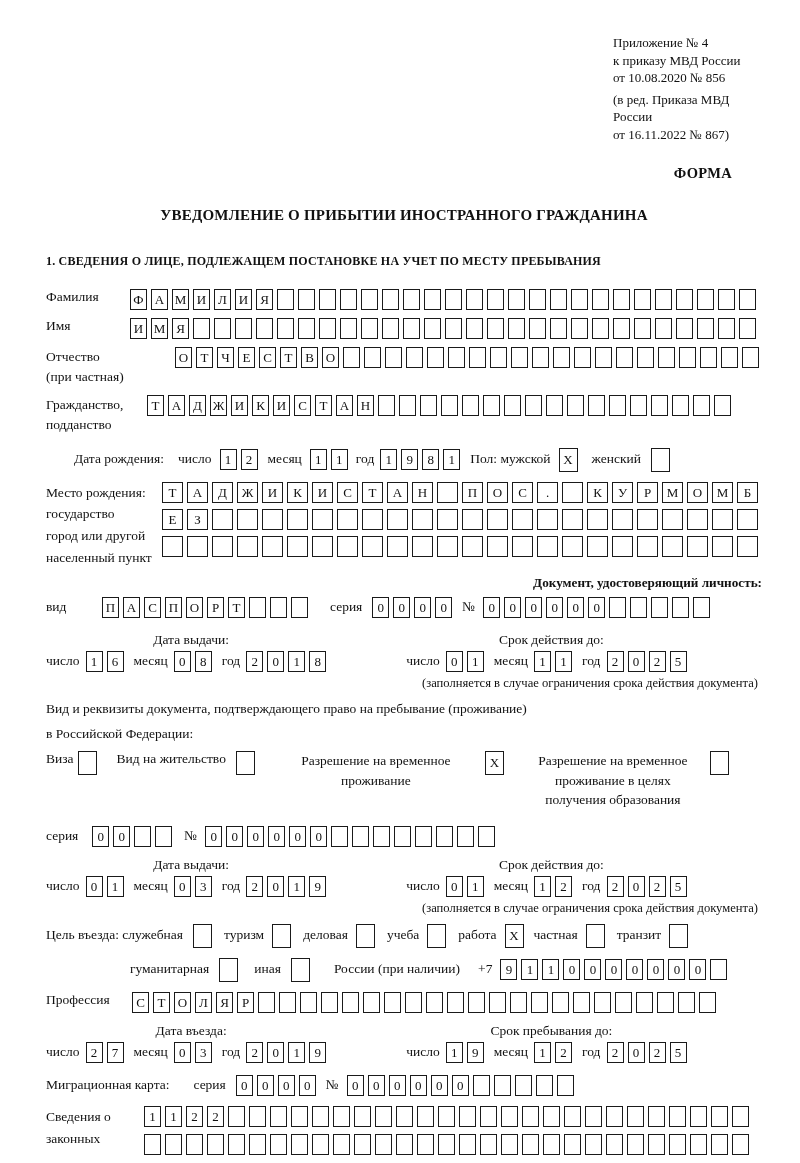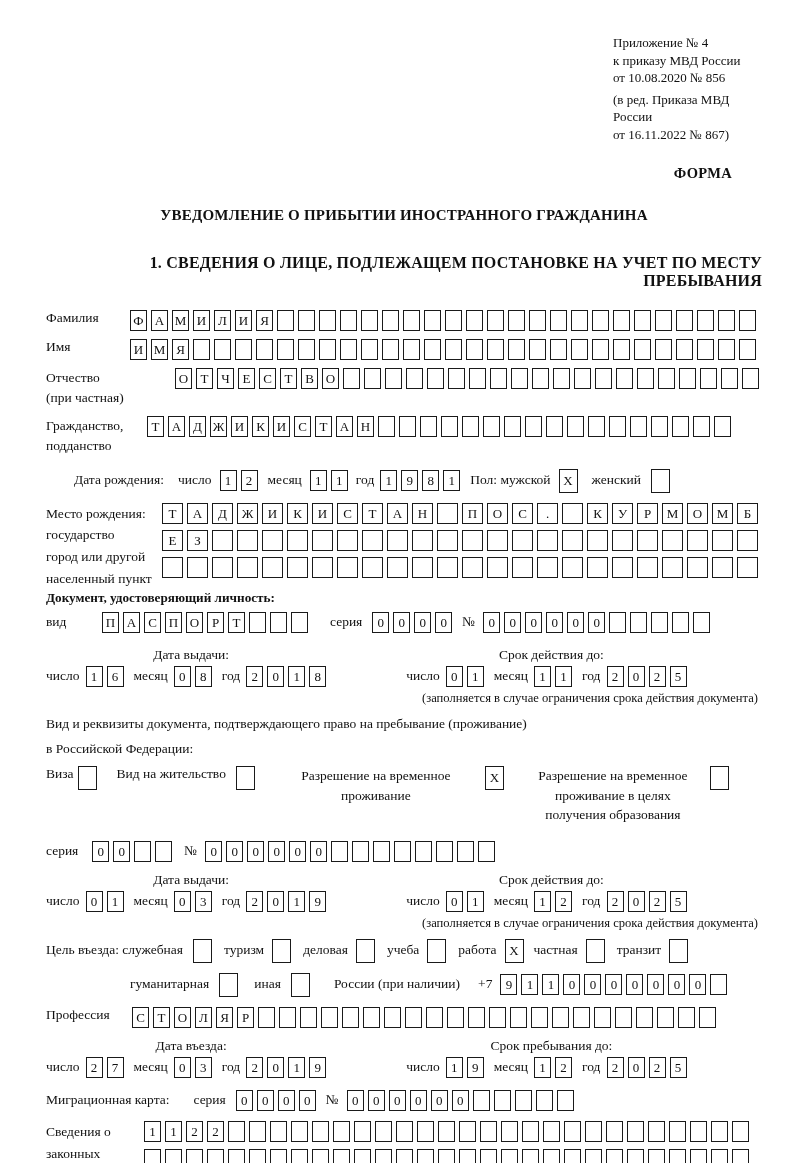--- a/index.html
+++ b/index.html
@@ -10,21 +10,21 @@
     font-family:"Liberation Serif","DejaVu Serif",serif;
     color:#111;
     box-sizing:border-box;
     padding:34px 38px 20px 46px;
   }
   .annex{margin-left:567px;font-size:13px;line-height:1.35;}
   .annex .gap{height:4px;}
   .forma{ text-align:right; padding-right:30px; font-weight:bold; font-size:14.5px; margin-top:22px; letter-spacing:.3px;}
   .title{ text-align:center; font-weight:bold; font-size:15px; margin-top:22px; line-height:1.55; letter-spacing:.2px;}
   .title .uline{display:inline-block;width:64px;border-bottom:2px solid #222;height:1px;vertical-align:baseline;margin-left:10px;}
-  .section-title{ text-align:right; font-weight:bold; font-size:16px; margin-top:26px; letter-spacing:.2px;}
+  .section-title{ text-align:left; font-weight:bold; font-size:12px; margin-top:26px; letter-spacing:.2px;}
   .row{display:flex;align-items:flex-start;margin-top:8px;}
   .lbl{font-size:13.5px;line-height:1.25;white-space:nowrap;}
   .lblcol{font-size:13.5px;line-height:1.5;flex:none;}
   .cells{display:inline-flex;gap:4px;flex:none;}
   .cell{
     display:inline-block;width:15px;height:19px;
     border:1.6px solid #1a1a1a;
     text-align:center;line-height:19px;
     font-size:13px;font-family:"Liberation Serif",serif;
     background:#fff;
@@ -322,21 +322,21 @@
           <span class="cell"></span>
           <span class="cell"></span>
           <span class="cell"></span>
           <span class="cell"></span>
           <span class="cell"></span>
           <span class="cell"></span>
         </span>
     </span>
   </div>
 
-  <div style="text-align:left;font-weight:bold;font-size:13.2px;">Документ, удостоверяющий личность:</div>
+  <div style="text-align:right;font-weight:bold;font-size:13.2px;margin-top:6px;">Документ, удостоверяющий личность:</div>
 
   <div class="row inrow" style="margin-top:6px;align-items:center;">
     <span class="lbl" style="width:56px;">вид</span>
     <span class="cells" style="margin-right:22px;">
         <span class="cell">П</span>
         <span class="cell">А</span>
         <span class="cell">С</span>
         <span class="cell">П</span>
         <span class="cell">О</span>
         <span class="cell">Р</span>

